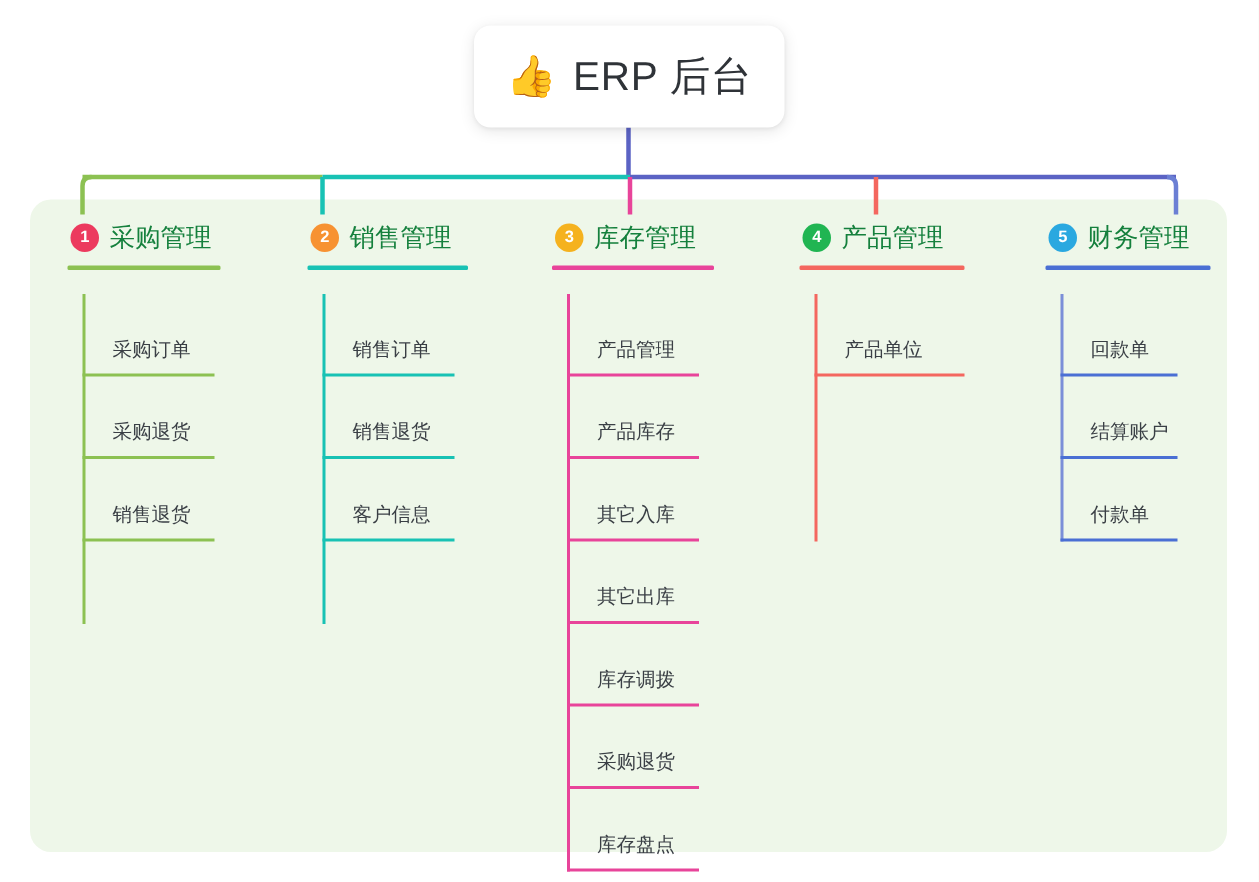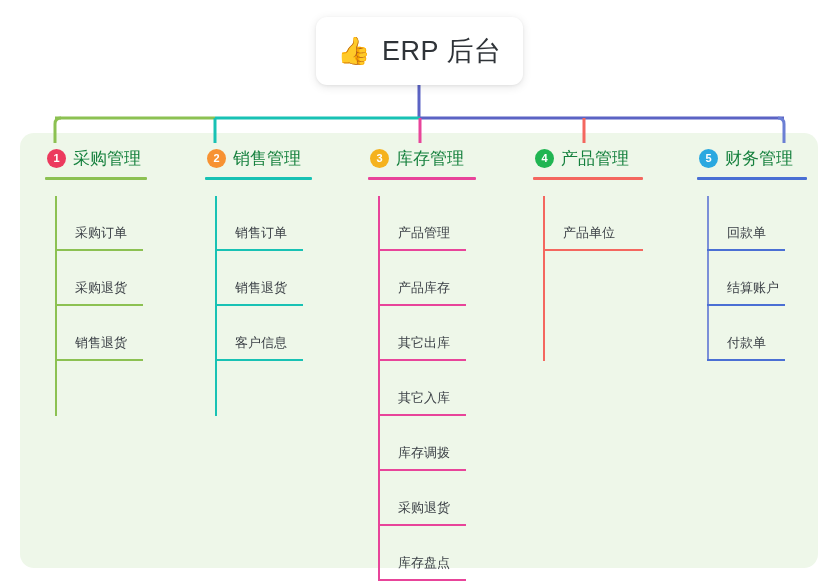--- a/index.html
+++ b/index.html
@@ -231,25 +231,25 @@
           <div class="leaf-spine" style="background: rgb(232, 68, 154); height: 385px;"></div>
           <div class="leaf">
             <span class="leaf-label">产品管理</span>
             <div class="leaf-rule" style="background: rgb(232, 68, 154); width: 88px;"></div>
           </div>
           <div class="leaf">
             <span class="leaf-label">产品库存</span>
             <div class="leaf-rule" style="background: rgb(232, 68, 154); width: 88px;"></div>
           </div>
           <div class="leaf">
+            <span class="leaf-label">其它入库</span>
+            <div class="leaf-rule" style="background: rgb(232, 68, 154); width: 88px;"></div>
+          </div>
+          <div class="leaf">
             <span class="leaf-label">其它出库</span>
-            <div class="leaf-rule" style="background: rgb(232, 68, 154); width: 88px;"></div>
-          </div>
-          <div class="leaf">
-            <span class="leaf-label">其它入库</span>
             <div class="leaf-rule" style="background: rgb(232, 68, 154); width: 88px;"></div>
           </div>
           <div class="leaf">
             <span class="leaf-label">库存调拨</span>
             <div class="leaf-rule" style="background: rgb(232, 68, 154); width: 88px;"></div>
           </div>
           <div class="leaf">
             <span class="leaf-label">采购退货</span>
             <div class="leaf-rule" style="background: rgb(232, 68, 154); width: 88px;"></div>
           </div>

